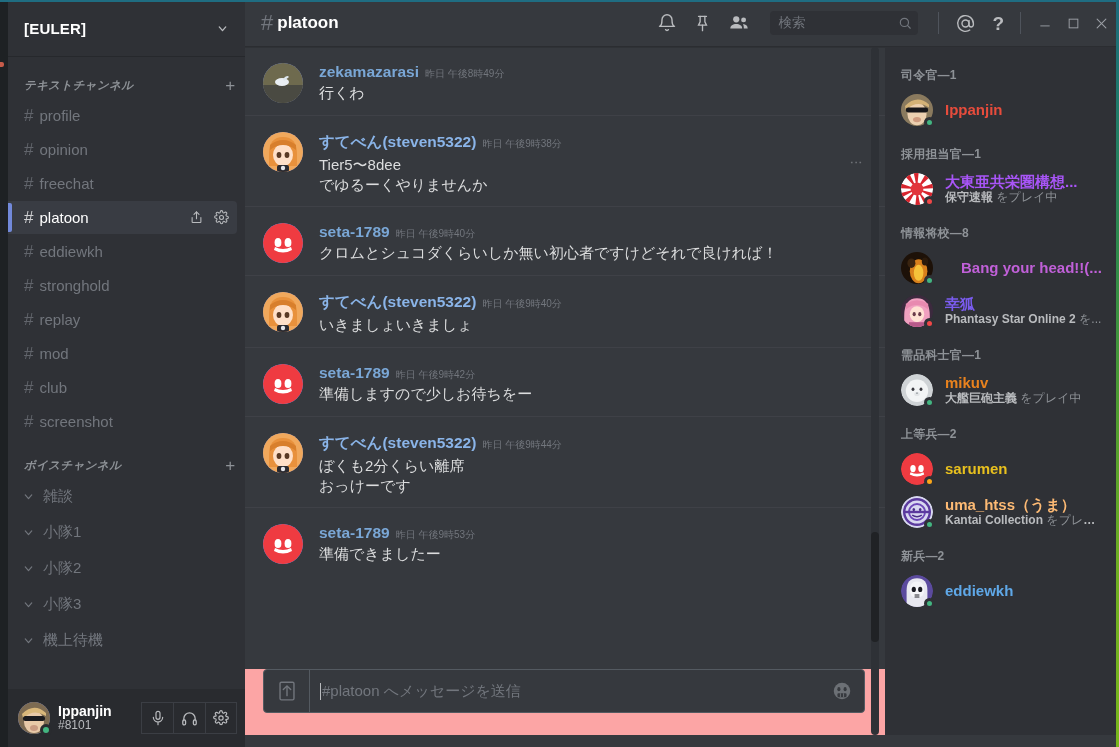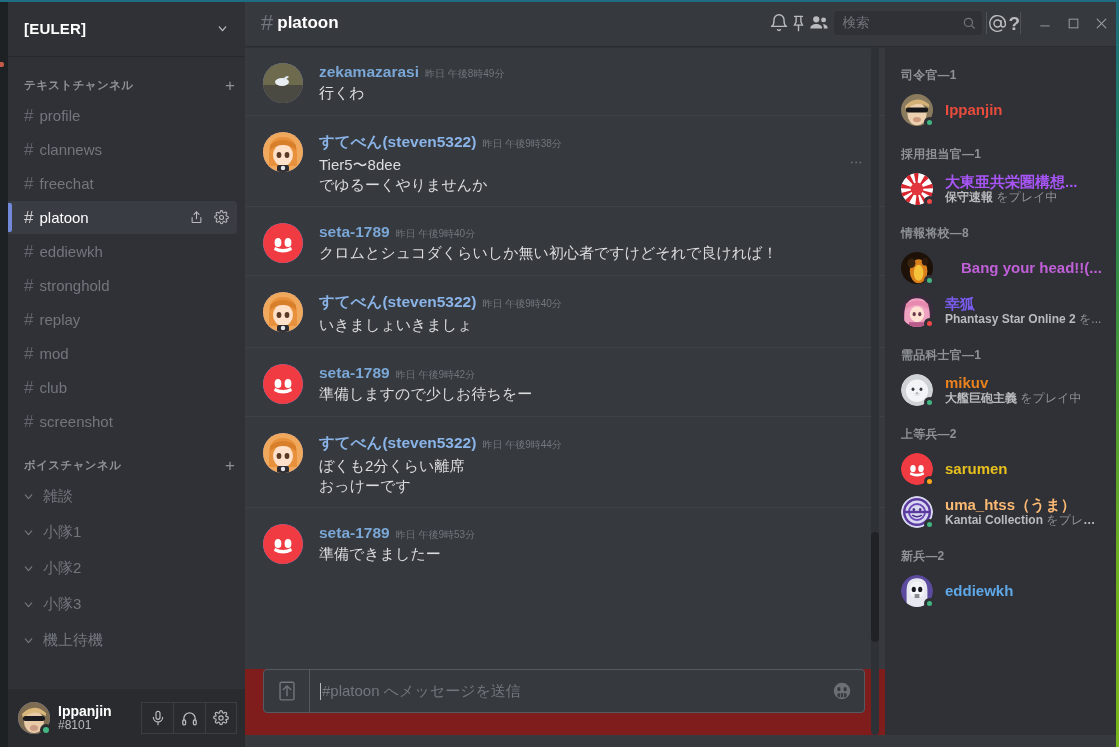--- a/index.html
+++ b/index.html
@@ -33,21 +33,21 @@
     color: #fff; font-size: 15px; font-weight: 600; letter-spacing: .2px;
     flex: 1; white-space: nowrap; overflow: hidden; text-overflow: ellipsis;
   }
   .chev { color: #b9bbbe; font-size: 11px; line-height: 1; }
   .chev svg { display:block; }
 
   .channels { flex: 1 1 auto; overflow: hidden; padding-top: 16px; position: relative; }
 
   .cat-row {
     display: flex; align-items: center; padding: 0 10px 0 16px;
-    height: 26px; margin-top: 0; cursor: pointer;
+    height: 26px; margin-top: 0; cursor: pointer; font-style: italic;
   }
   .cat-title {
     flex: 1; color: #8e9297; font-size: 11.5px; font-weight: 700;
     letter-spacing: .4px; text-transform: none; white-space: nowrap;
     overflow: hidden; text-overflow: ellipsis;
   }
   .cat-plus { color: #8e9297; font-size: 17px; line-height: 1; font-weight: 400; }
 
   .ch-row {
     position: relative; display: flex; align-items: center;
@@ -105,21 +105,21 @@
   
   .main { flex: 1 1 auto; display: flex; flex-direction: column; min-width: 0; background: #36393e; }
   .topbar {
     height: 47px; flex: 0 0 47px; display: flex; align-items: center;
     padding: 0 0 0 16px; background: #36393e; border-bottom: 1px solid #2b2d31;
     box-shadow: 0 1px 0 rgba(0,0,0,.12);
   }
   .topbar .hash-big { color: #72767d; font-size: 22px; font-weight: 400; margin-right: 4px; }
   .topbar .ch-title { color: #fff; font-size: 17px; font-weight: 700; }
   .topbar-spacer { flex: 1; }
-  .topbar-icons { display: flex; align-items: center; gap: 0; color: #b9bbbe; padding-right: 10px; }
+  .topbar-icons { display: flex; align-items: center; gap: 16px; color: #b9bbbe; padding-right: 10px; }
   .topbar-icons .ic { display: flex; cursor: pointer; }
   .search-box {
     width: 148px; height: 24px; background: #2f3136; border-radius: 4px;
     display: flex; align-items: center; padding: 0 6px 0 8px; margin: 0 4px;
     cursor: text;
   }
   .search-box .sph { flex: 1; color: #72767d; font-size: 13.5px; }
   .divider-v { width: 1px; height: 22px; background: #4f545c; }
   .wincontrols { display: flex; align-items: center; gap: 0; padding-right: 4px; }
   .wc { width: 28px; height: 30px; display: flex; align-items: center; justify-content: center;
@@ -146,21 +146,21 @@
 
   .chat-scroll {
     position: absolute; right: 6px; top: 0; bottom: 0; width: 8px;
   }
   .chat-scroll .track { position: absolute; inset: 0; background: #2e3136; border-radius: 4px; }
   .chat-scroll .thumb {
     position: absolute; left: 0; width: 8px; background: #202225; border-radius: 4px;
   }
 
   
-  .composer-wrap { flex: 0 0 auto; padding: 0 20px 22px 18px; background: #7f1d1d; }
+  .composer-wrap { flex: 0 0 auto; padding: 0 20px 22px 18px; background: #fca5a5; }
   .composer {
     height: 44px; border: 1px solid #545a61; border-radius: 4px;
     display: flex; align-items: stretch; background: #36393e;
   }
   .upload-btn {
     width: 46px; display: flex; align-items: center; justify-content: center;
     color: #72767d; cursor: pointer; border-right: 1px solid #545a61;
   }
   .composer-input { flex: 1 1 auto; display: flex; align-items: center; padding: 0 10px; position: relative; }
   .caret { width: 1px; height: 17px; background: #b9bbbe; margin-right: 1px; }
@@ -244,21 +244,21 @@
         <div class="cat-plus">+</div>
       </div>
 
       <div id="text-channels">
           <div class="ch-row">
             <span class="hash">#</span>
             <span class="ch-name">profile</span>
           </div>
           <div class="ch-row">
             <span class="hash">#</span>
-            <span class="ch-name">clannews</span>
+            <span class="ch-name">opinion</span>
           </div>
           <div class="ch-row">
             <span class="hash">#</span>
             <span class="ch-name">freechat</span>
           </div>
           <div class="ch-row active">
             <span class="hash">#</span>
             <span class="ch-name">platoon</span>
             <div class="ch-actions">
               <span>

